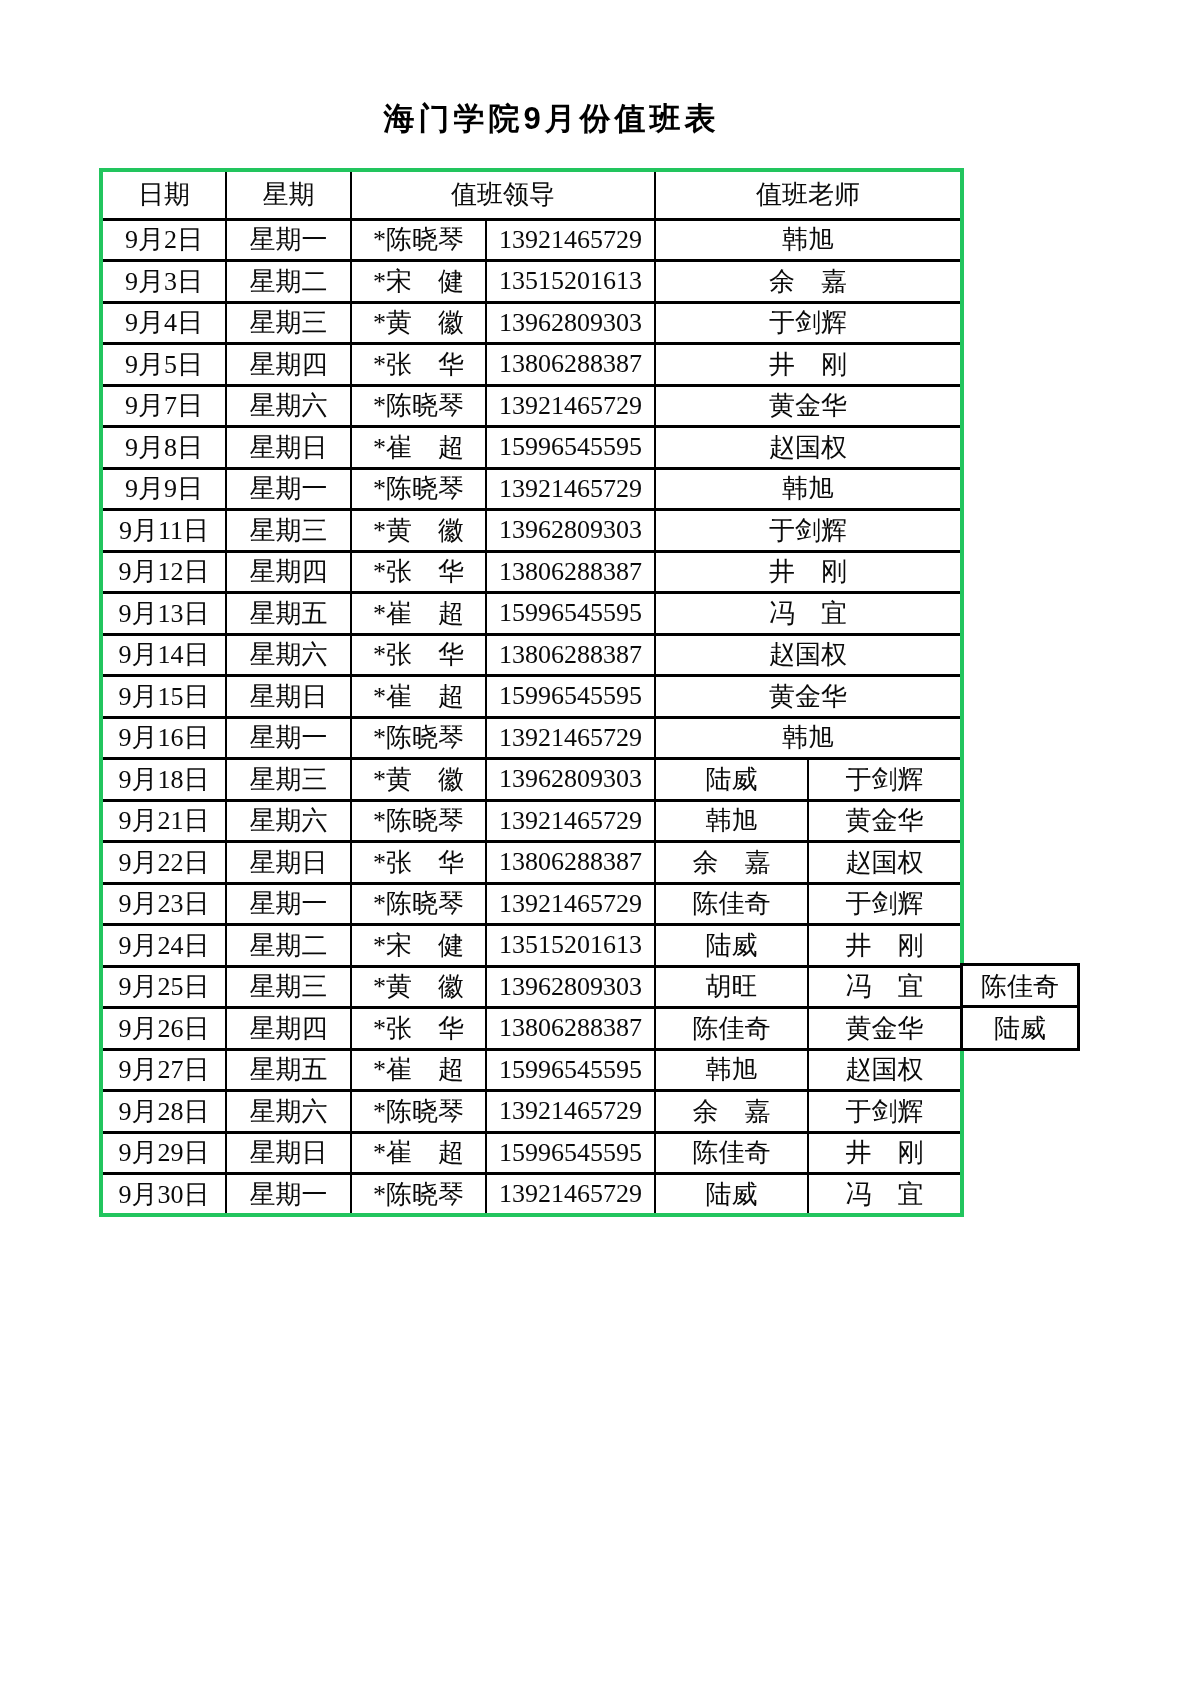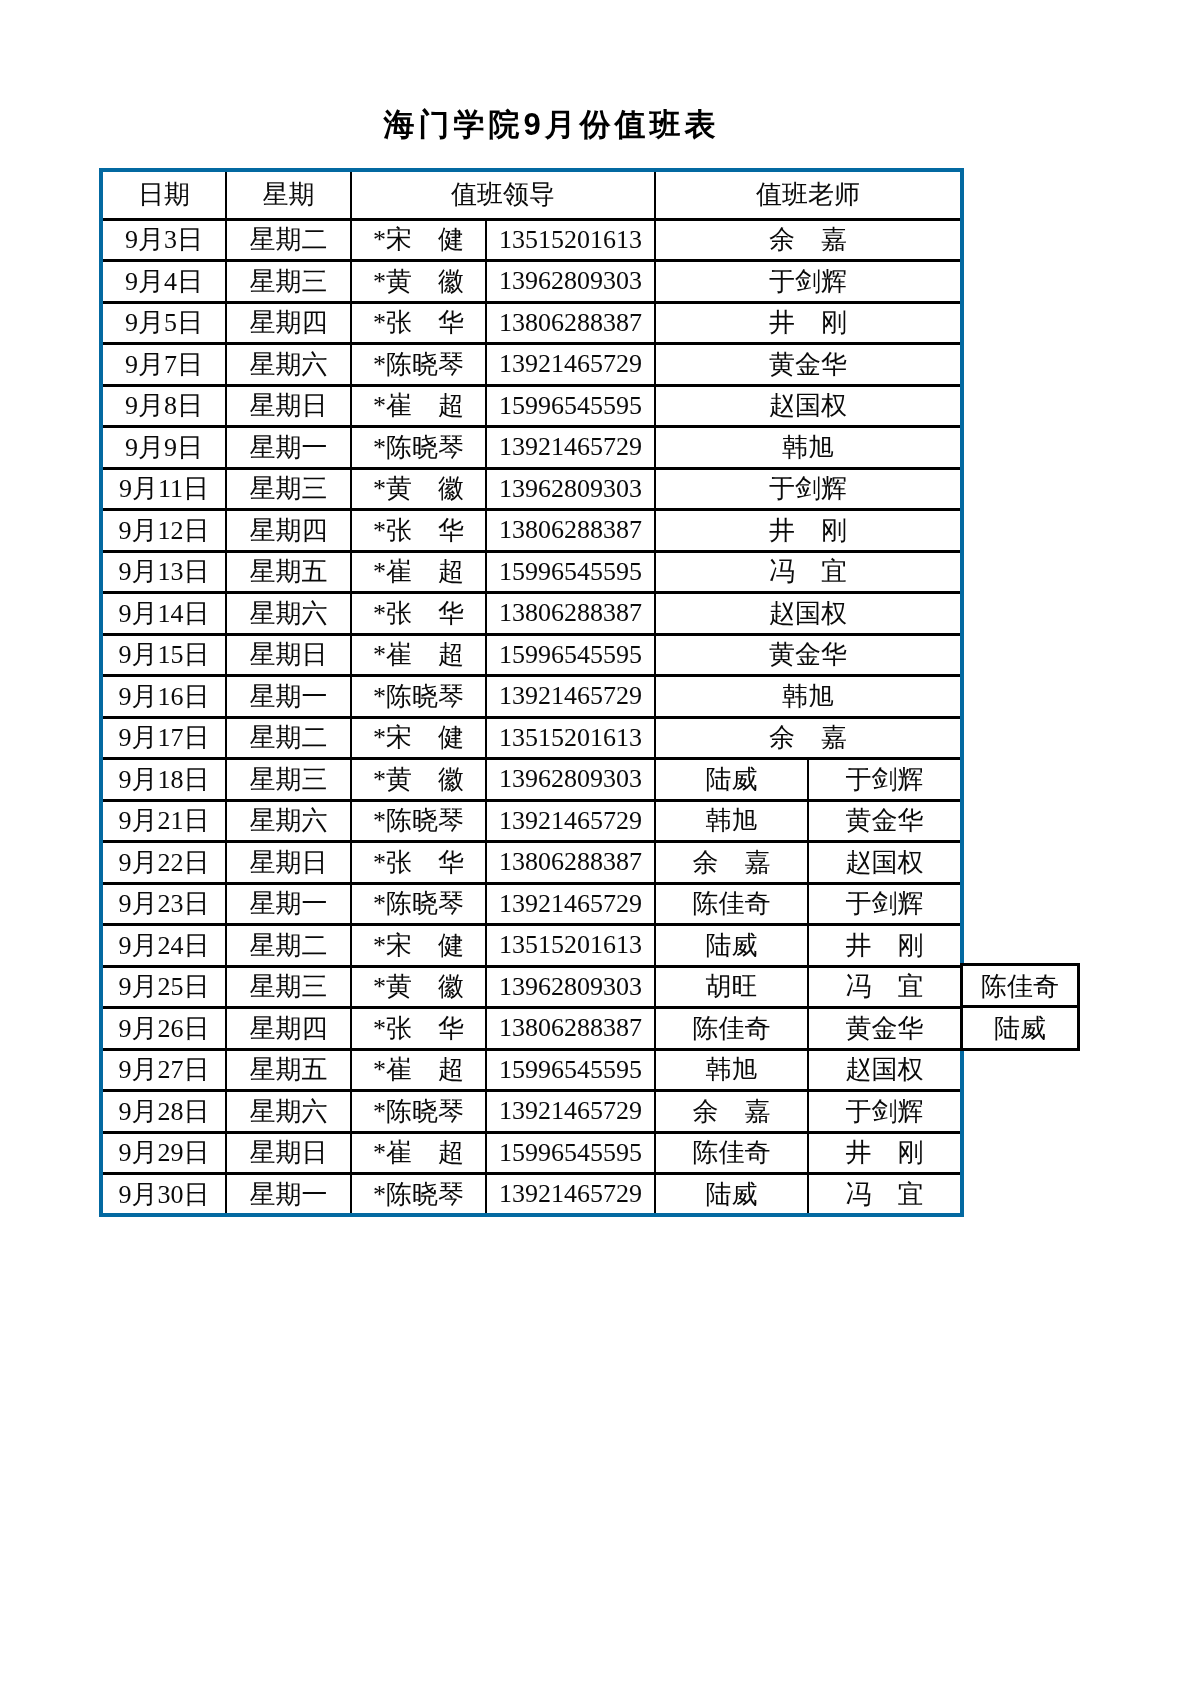--- a/index.html
+++ b/index.html
@@ -8,40 +8,40 @@
     position: relative;
     width: 1191px;
     height: 1684px;
     overflow: hidden;
     font-family: "Liberation Serif", "DejaVu Serif", serif;
     color: #0a0a0a;
   }
   .page-title {
     position: absolute;
     left: 121px;
-    top: 104px;
+    top: 98px;
     width: 861px;
     text-align: center;
     font-family: "Liberation Sans", "DejaVu Sans", sans-serif;
     font-weight: 700;
     font-size: 31px;
     letter-spacing: 4px;
     white-space: nowrap;
     color: #000;
   }
   #table-wrap {
     position: absolute;
     left: 99px;
     top: 168px;
   }
   table.duty {
     table-layout: fixed;
     width: 861px;
     border-collapse: collapse;
-    border: 4px solid #0369a1;
+    border: 4px solid #22c55e;
     padding-left: 20px;
   }
   table.duty th, table.duty td {
     border: 2px solid #000;
     border-top-width: 3px;
     border-bottom-width: 3px;
     text-align: center;
     vertical-align: middle;
     font-size: 26px;
     font-weight: normal;
@@ -84,20 +84,27 @@
     <thead>
       <tr>
         <th>日期</th>
         <th>星期</th>
         <th colspan="2">值班领导</th>
         <th colspan="2">值班老师</th>
       </tr>
     </thead>
     <tbody>
         <tr>
+          <td>9月2日</td>
+          <td>星期一</td>
+          <td>*陈晓琴</td>
+          <td>13921465729</td>
+          <td colspan="2">韩旭</td>
+        </tr>
+        <tr>
           <td>9月3日</td>
           <td>星期二</td>
           <td>*宋　健</td>
           <td>13515201613</td>
           <td colspan="2">余　嘉</td>
         </tr>
         <tr>
           <td>9月4日</td>
           <td>星期三</td>
           <td>*黄　徽</td>
@@ -166,27 +173,20 @@
           <td>*崔　超</td>
           <td>15996545595</td>
           <td colspan="2">黄金华</td>
         </tr>
         <tr>
           <td>9月16日</td>
           <td>星期一</td>
           <td>*陈晓琴</td>
           <td>13921465729</td>
           <td colspan="2">韩旭</td>
-        </tr>
-        <tr>
-          <td>9月17日</td>
-          <td>星期二</td>
-          <td>*宋　健</td>
-          <td>13515201613</td>
-          <td colspan="2">余　嘉</td>
         </tr>
         <tr>
           <td>9月18日</td>
           <td>星期三</td>
           <td>*黄　徽</td>
           <td>13962809303</td>
           <td>陆威</td>
           <td>于剑辉</td>
         </tr>
         <tr>

